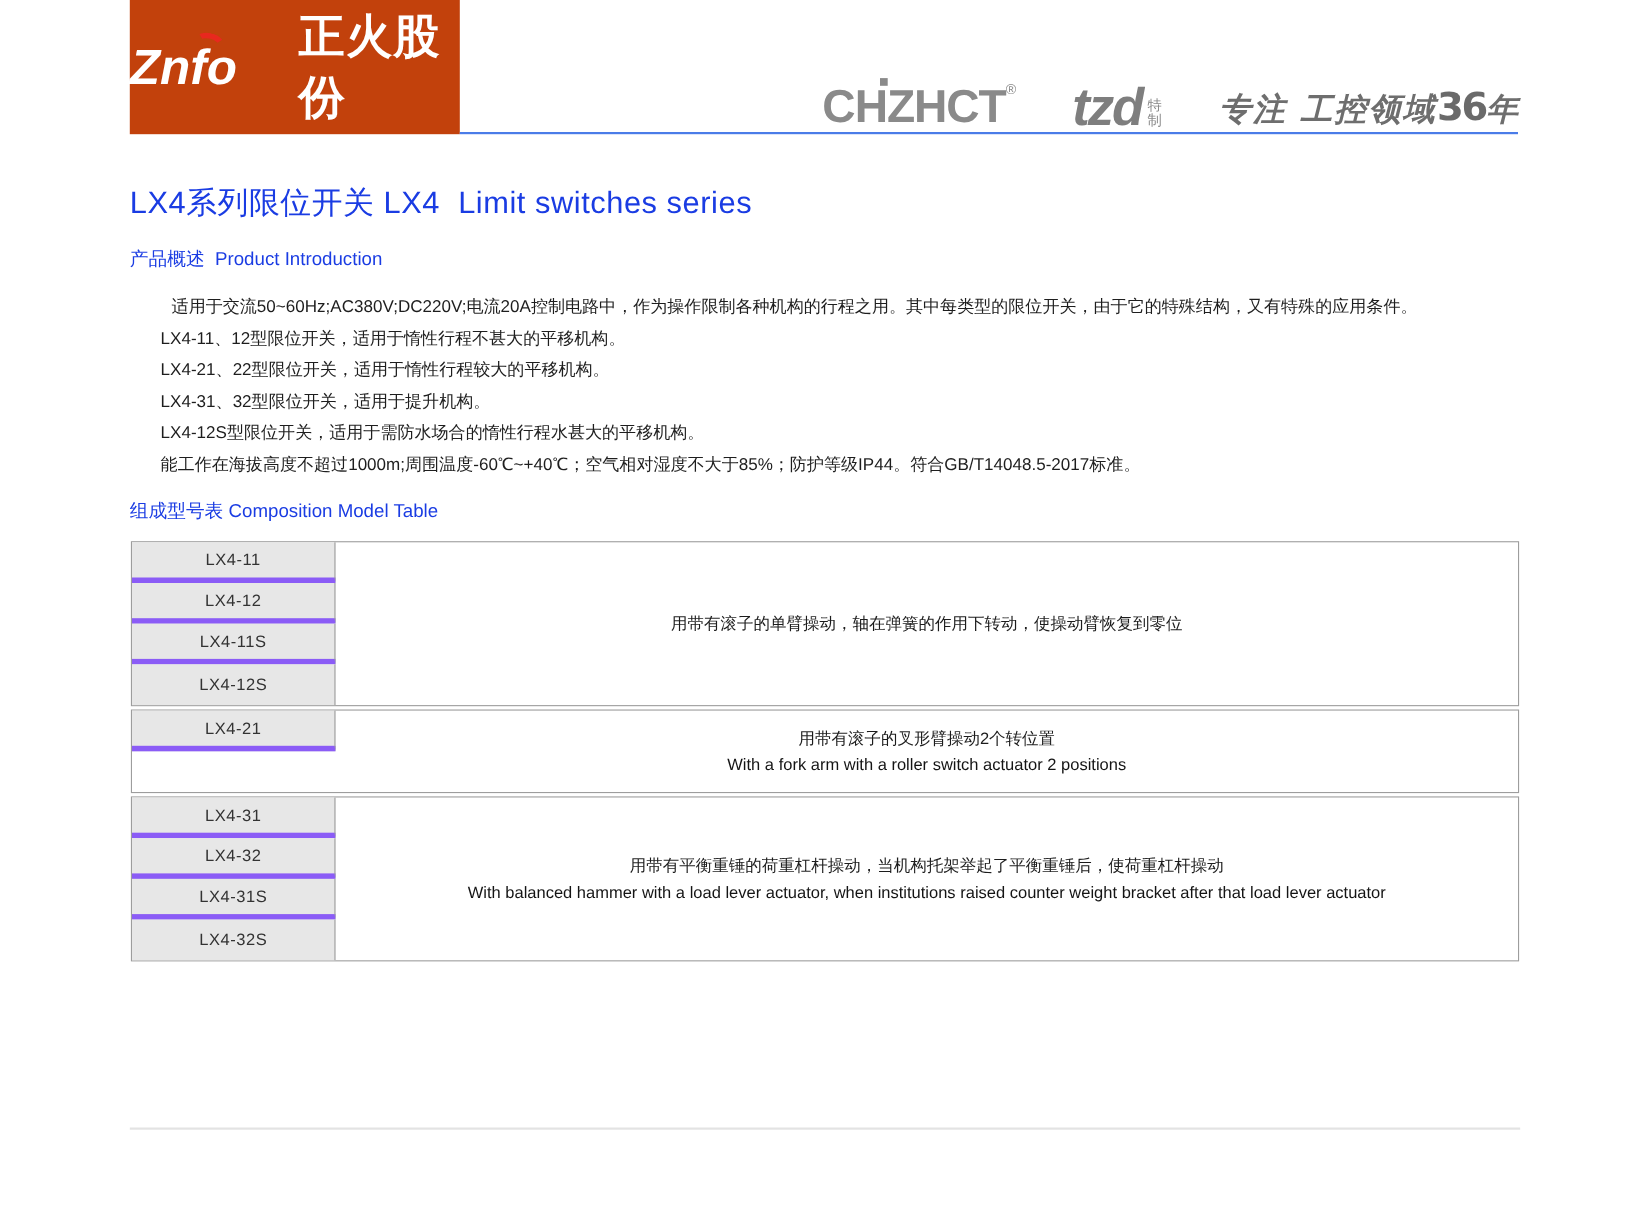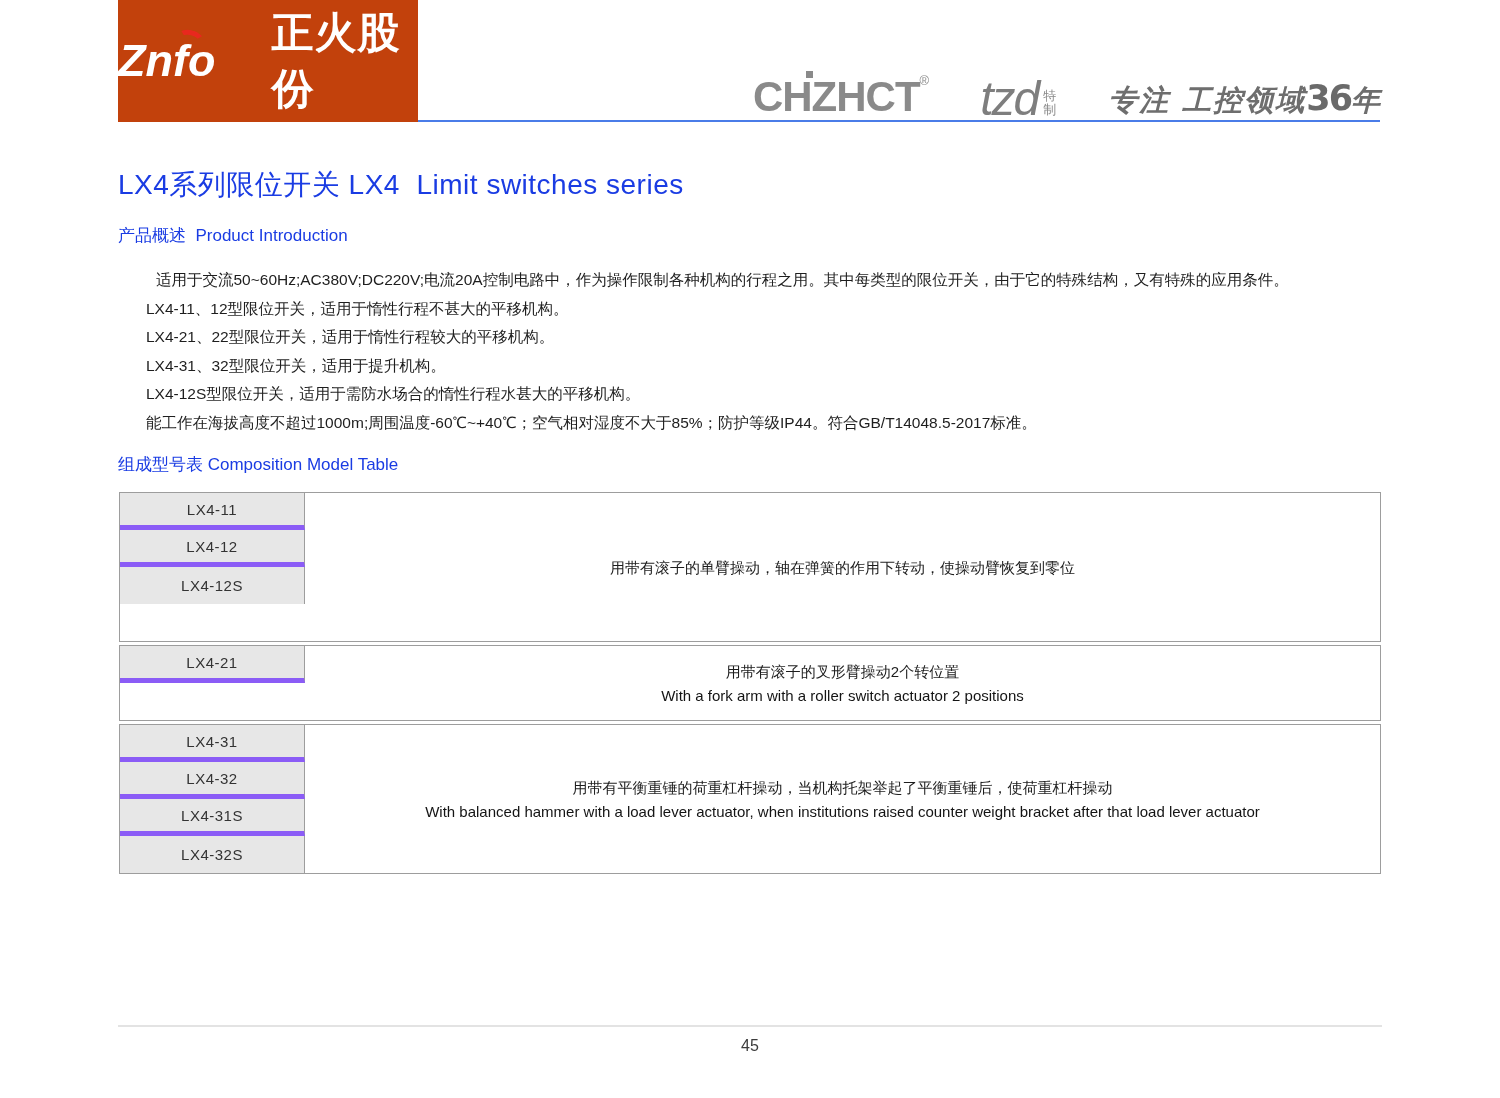--- a/index.html
+++ b/index.html
@@ -33,21 +33,21 @@
     letter-spacing:-1px; line-height:1; margin-bottom:2px;
   }
   .chz-z { position:relative; }
   .chz-z::before {
     content:""; position:absolute; top:-2px; left:-6px;
     width:7px; height:7px; background:#8a8a8a;
   }
   .regmark { font-size:13px; font-weight:normal; vertical-align:top; position:relative; top:-2px; }
   .tzd-wrap { display:flex; align-items:flex-end; gap:5px; margin-bottom:0px; }
   .tzd {
-    color:#7e7e7e; font-size:48px; font-weight:normal; font-style:italic;
+    color:#7e7e7e; font-size:48px; font-weight:bold; font-style:italic;
     letter-spacing:-2px; line-height:0.9;
   }
   .tzd-sub { display:flex; flex-direction:column; color:#8a8a8a; font-size:13px; line-height:14px; margin-bottom:3px; }
   .slogan {
     color:#6e6e6e; font-family:"DejaVu Serif", serif; font-style:italic;
     font-size:29px; font-weight:600; line-height:1; margin-bottom:4px; letter-spacing:2px;
     white-space:nowrap;
   }
   .slogan .num {
     font-family:"DejaVu Sans", sans-serif; font-style:normal; font-weight:800;
@@ -148,20 +148,21 @@
     <p>能工作在海拔高度不超过1000m;周围温度-60℃~+40℃；空气相对湿度不大于85%；防护等级IP44。符合GB/T14048.5-2017标准。</p>
   </div>
 
   <div class="sec-heading h-table">组成型号表 Composition Model Table</div>
 
   <div class="ctable">
 
     <div class="tgroup" style="grid-template-rows:repeat(4,37px);">
       <div class="mcell">LX4-11</div>
       <div class="mcell">LX4-12</div>
+      <div class="mcell">LX4-11S</div>
       <div class="mcell last">LX4-12S</div>
       <div class="dcell">
         <div class="dzh">用带有滚子的单臂操动，轴在弹簧的作用下转动，使操动臂恢复到零位</div>
       </div>
     </div>
 
     <div class="tgroup" style="grid-template-rows:repeat(2,37px);">
       <div class="mcell">LX4-21</div>
       <div class="dcell">
         <div class="dzh">用带有滚子的叉形臂操动2个转位置</div>
@@ -176,15 +177,14 @@
       <div class="mcell last">LX4-32S</div>
       <div class="dcell">
         <div class="dzh">用带有平衡重锤的荷重杠杆操动，当机构托架举起了平衡重锤后，使荷重杠杆操动</div>
         <div class="den">With balanced hammer with a load lever actuator, when institutions raised counter weight bracket after that load lever actuator</div>
       </div>
     </div>
 
   </div>
 
   <div class="footer-line"></div>
-  <div class="page-num">45</div>
 
 </div>
 
 </body></html>

